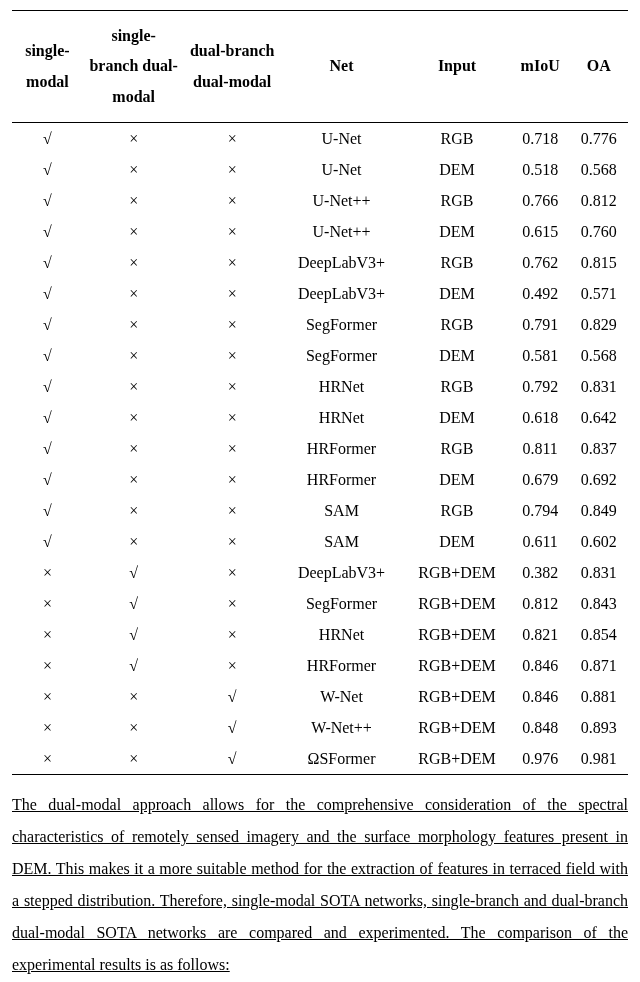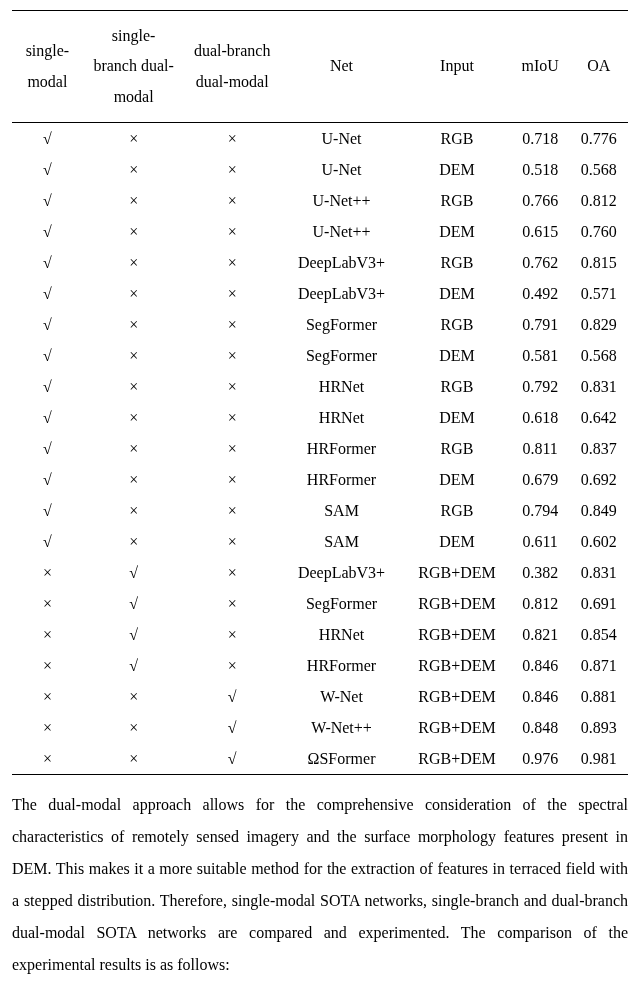--- a/index.html
+++ b/index.html
@@ -11,21 +11,21 @@
     color: #000;
     background: #fff;
     width: 640px;
   }
   table {
     border-collapse: collapse;
     width: 100%;
     table-layout: fixed;
   }
   thead th {
-    font-weight: normal;
+    font-weight: bold;
     padding: 10px 4px;
     text-align: center;
     vertical-align: middle;
     border-top: 1.5px solid #000;
     border-bottom: 1px solid #000;
     line-height: 1.9;
     font-size: 16px;
   }
   tbody td {
     padding: 6.5px 4px;
@@ -35,20 +35,21 @@
   }
   tbody tr:last-child td {
     border-bottom: 1.5px solid #000;
   }
   .bold { font-weight: normal; }
   .para {
     margin: 14px 0 0 0;
     text-align: justify;
     line-height: 2.0;
     font-size: 16px;
+    text-decoration: underline;
   }
   col.c0 { width: 11.5%; }
   col.c1 { width: 16.5%; }
   col.c2 { width: 15.5%; }
   col.c3 { width: 20%; }
   col.c4 { width: 17.5%; }
   col.c5 { width: 9.5%; }
   col.c6 { width: 9.5%; }
 </style>
 </head>
@@ -211,21 +212,21 @@
         <td>0.382</td>
         <td>0.831</td>
       </tr>
       <tr>
         <td>×</td>
         <td>√</td>
         <td>×</td>
         <td>SegFormer</td>
         <td>RGB+DEM</td>
         <td>0.812</td>
-        <td>0.691</td>
+        <td>0.843</td>
       </tr>
       <tr>
         <td>×</td>
         <td>√</td>
         <td>×</td>
         <td>HRNet</td>
         <td>RGB+DEM</td>
         <td>0.821</td>
         <td>0.854</td>
       </tr>

